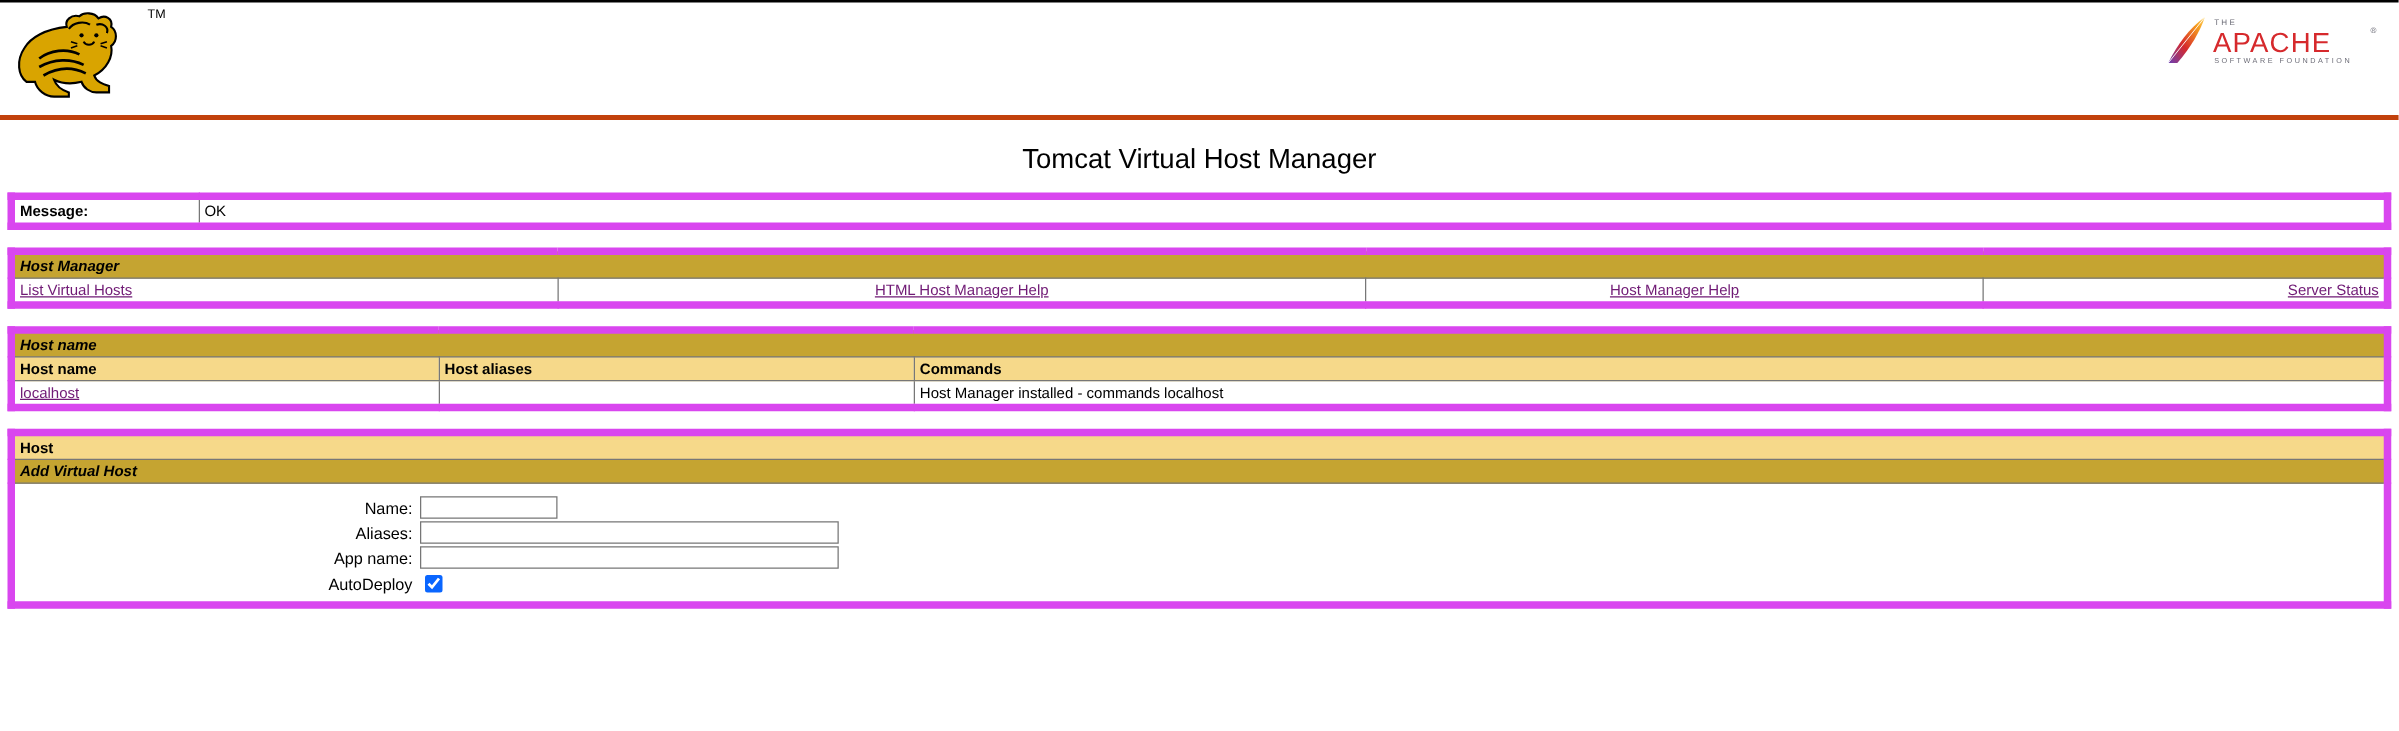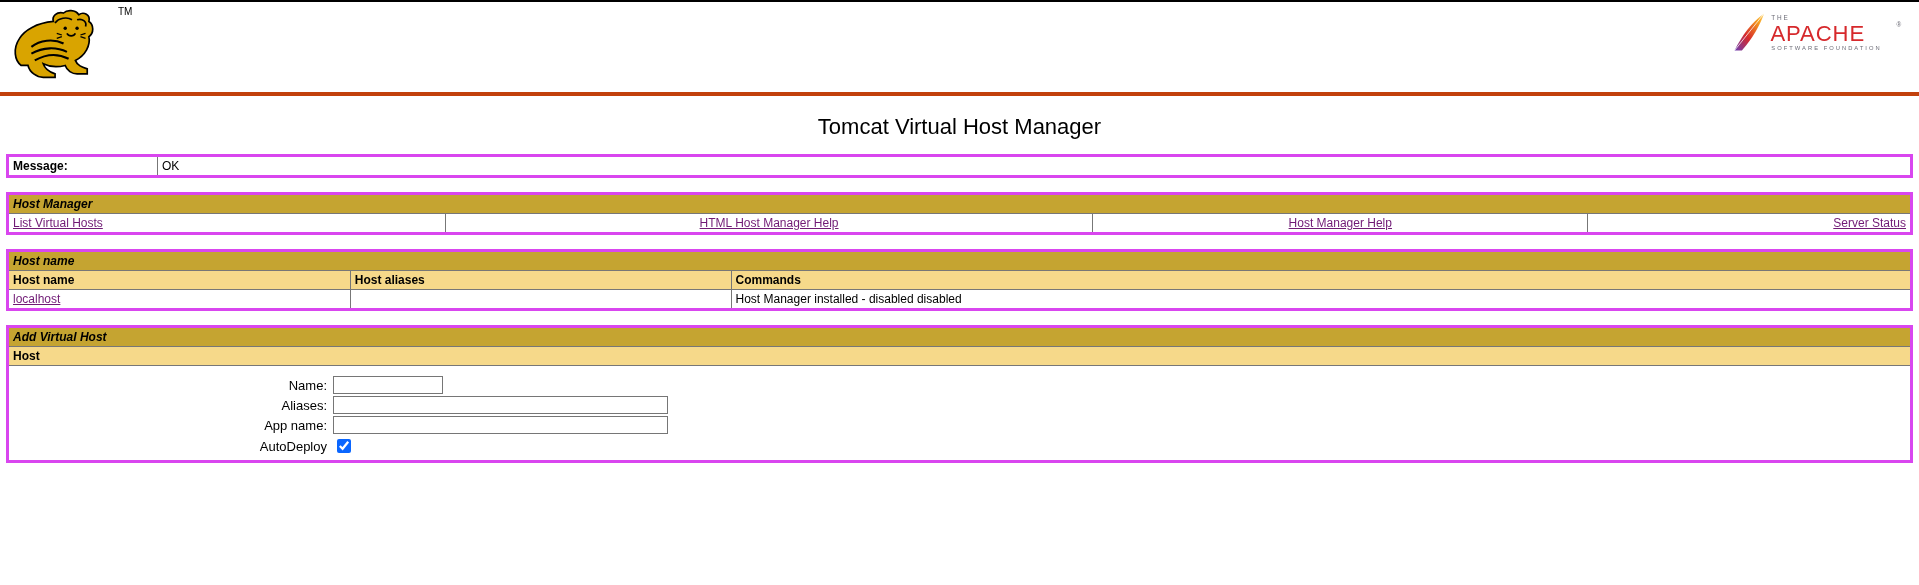--- a/index.html
+++ b/index.html
@@ -23,21 +23,21 @@
   .tomcat-logo svg { width: 110px; height: 80px; }
   .tm { font-size: 10px; vertical-align: top; margin-left:2px; }
   .asf-logo { display:flex; align-items:flex-start; padding-top:4px; }
   .asf-logo svg { height: 46px; }
   h1.page-title { text-align: center; font-size: 22px; font-weight: normal; margin: 18px 0 14px 0; }
 
   table.box {
     width: calc(100% - 12px);
     margin: 1px 6px 14px 6px;
     border-collapse: collapse;
-    border: 3px solid #d946ef;
+    border: 6px solid #d946ef;
   }
   table.box td, table.box th {
     border: 1px solid #777;
     padding: 2px 4px;
     font-size: 12px;
     text-align: left;
     vertical-align: middle;
   }
   .msg-label {
     width: 150px; font-weight: bold; font-size: 13px;
@@ -163,32 +163,32 @@
         <td class="section-title" colspan="3">Host name</td>
       </tr>
   <tr>
     <td class="col-head left" style="width:18%">Host name</td>
     <td class="col-head" style="width:20%">Host aliases</td>
     <td class="col-head">Commands</td>
   </tr>
   <tr>
     <td><span class="link">localhost</span></td>
     <td></td>
-    <td>Host Manager installed - disabled disabled</td>
-  </tr>
-</tbody>
-  </table>
-
-<table class="box">
-  <tbody>
-      <tr>
+    <td>Host Manager installed - commands localhost</td>
+  </tr>
+</tbody>
+  </table>
+
+<table class="box">
+  <tbody>
+      <tr>
+        <td class="sub-title">Host</td>
+      </tr>
+  <tr>
         <td class="section-title">Add Virtual Host</td>
-      </tr>
-  <tr>
-        <td class="sub-title">Host</td>
       </tr>
   <tr class="form-area">
         <td>
     <div class="form-inner">
       <div class="form-row">
         <div class="form-label">Name:</div>
         <input type="text" class="short" value="" style="">
       </div>
       <div class="form-row">
         <div class="form-label">Aliases:</div>

